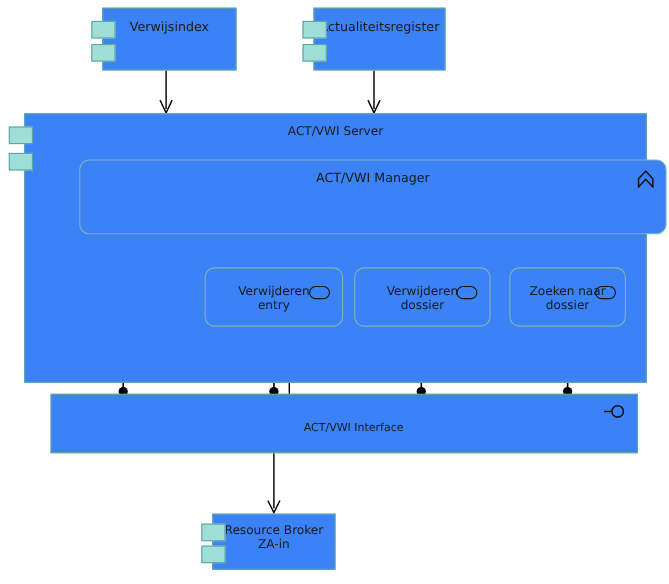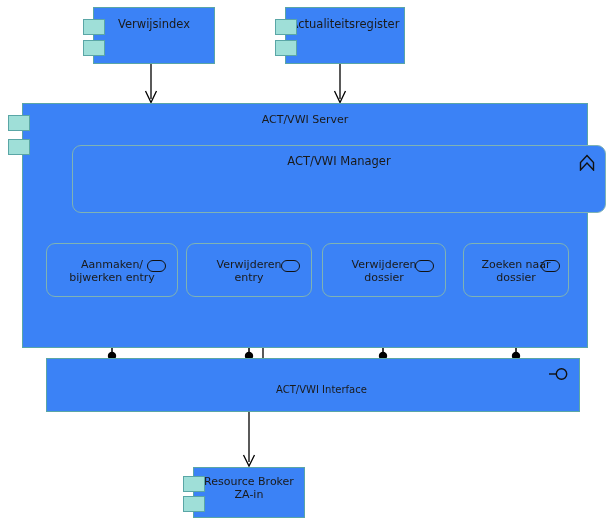--- a/index.html
+++ b/index.html
@@ -202,25 +202,20 @@
   <div class="comp-tab" style="left:8px; top:115px;"></div>
   <div class="comp-tab" style="left:8px; top:139px;"></div>
 
   <div class="node rounded" style="left:48px; top:145px; width:534px; height:68px;margin-left:24px;">
     <div class="node-label manager-label">ACT/VWI Manager</div>
     <svg class="chevron-icon" style="right:10px; top:8px;" viewBox="0 0 16 17" xmlns="http://www.w3.org/2000/svg">
       <path d="M 1.5 16 L 1.5 8.5 L 8 1.5 L 14.5 8.5 L 14.5 16 L 8 9 z" fill="none" stroke="#111" stroke-width="1.4" stroke-linejoin="miter"></path>
     </svg>
   </div>
 
-  <div class="node rounded" style="left:46px; top:243px; width:132px; height:54px;">
-    <div class="node-label func-label">Aanmaken/
-bijwerken entry</div>
-    <div class="oval-icon" style="right:11px; top:16px;"></div>
-  </div>
 
   <div class="node rounded" style="left:186px; top:243px; width:126px; height:54px;">
     <div class="node-label func-label">Verwijderen
 entry</div>
     <div class="oval-icon" style="right:11px; top:16px;"></div>
   </div>
 
   <div class="node rounded" style="left:322px; top:243px; width:124px; height:54px;">
     <div class="node-label func-label">Verwijderen
 dossier</div>

